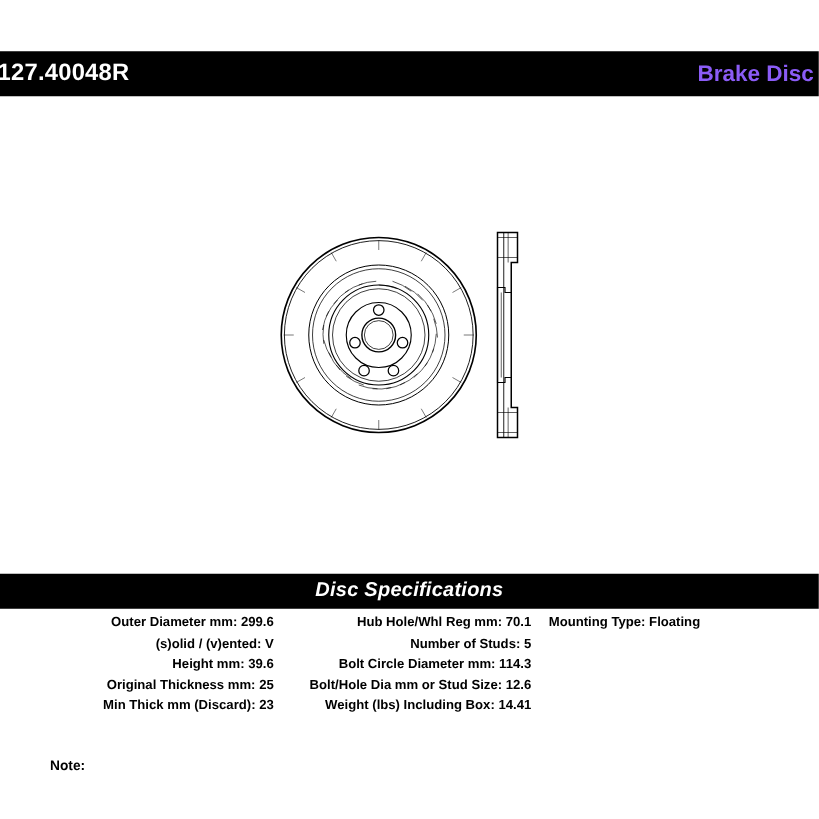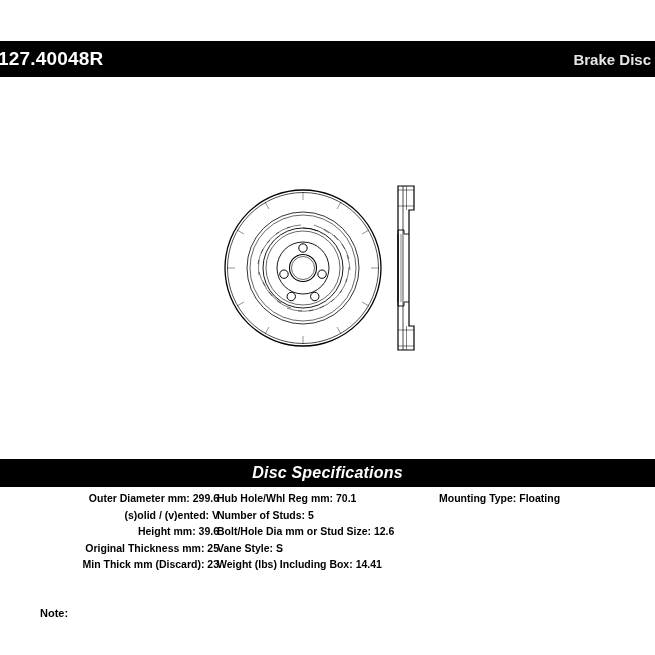--- a/index.html
+++ b/index.html
@@ -40,24 +40,24 @@
     padding: 0 10px 0 6px;
   }
   .part-number {
     font-size: 19px;
     font-weight: bold;
     letter-spacing: 0.2px;
     white-space: nowrap;
     color: #ffffff;
   }
   .header-title {
-    font-size: 15px;
+    font-size: 18px;
     font-weight: bold;
     white-space: nowrap;
-    color: #e5e5e5;
+    color: #8b5cf6;
     padding-right: 2px;
   }
 
   
   .drawing {
     position: absolute;
     left: 0;
     top: 66px;
     width: 655px;
     height: 360px;
@@ -92,21 +92,21 @@
     font-size: 10.5px;
     font-weight: bold;
     color: #000000;
     margin-left: 21px;
   }
   .col {
     position: absolute;
     top: 0;
   }
   .col-left  { left: -12px;  width: 210px; text-align: right; }
-  .col-mid   { left: 196px;  width: 208px; text-align: left; }
+  .col-mid   { left: 196px;  width: 208px; text-align: right; }
   .col-right { left: 418px;  width: 240px; text-align: left; }
 
   .spec-line {
     line-height: 16.5px;
     white-space: nowrap;
   }
 
   .note {
     position: absolute;
     left: 40px;
@@ -225,22 +225,22 @@
       <div class="spec-line">Outer Diameter mm: 299.6</div>
       <div class="spec-line">(s)olid / (v)ented: V</div>
       <div class="spec-line">Height mm: 39.6</div>
       <div class="spec-line">Original Thickness mm: 25</div>
       <div class="spec-line">Min Thick mm (Discard): 23</div>
     </div>
 
     <div class="col col-mid">
       <div class="spec-line">Hub Hole/Whl Reg mm: 70.1</div>
       <div class="spec-line">Number of Studs: 5</div>
+      <div class="spec-line">Bolt Circle Diameter mm: 114.3</div>
       <div class="spec-line">Bolt/Hole Dia mm or Stud Size: 12.6</div>
-      <div class="spec-line">Vane Style: S</div>
       <div class="spec-line">Weight (lbs) Including Box: 14.41</div>
     </div>
 
     <div class="col col-right">
       <div class="spec-line">Mounting Type: Floating</div>
     </div>
   </div>
 
   <div class="note">Note:</div>
 

